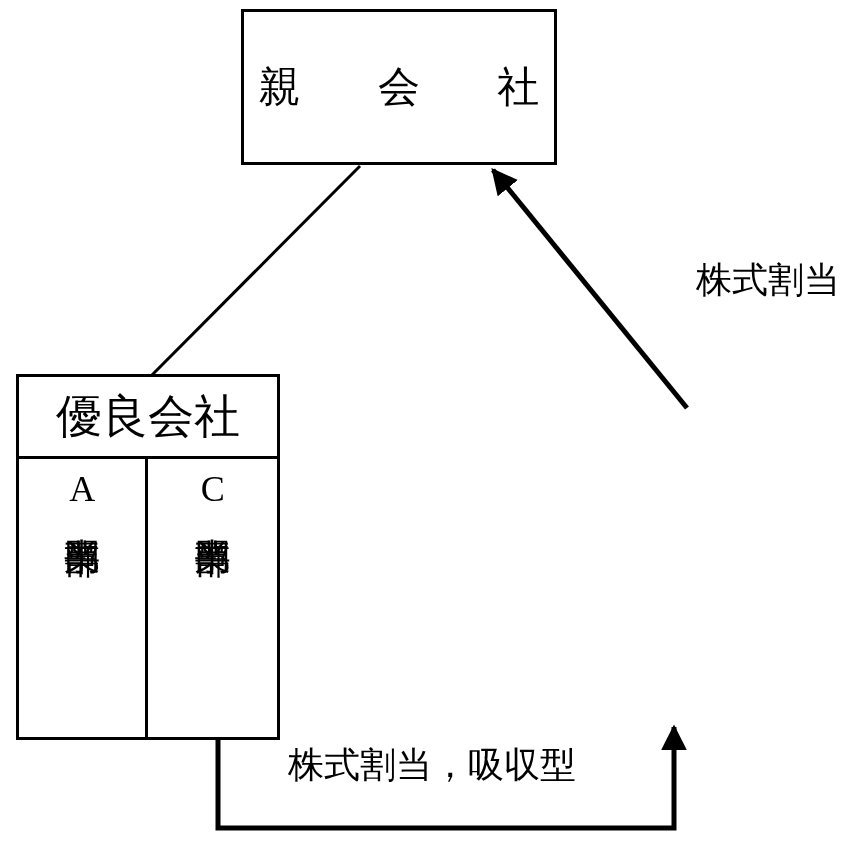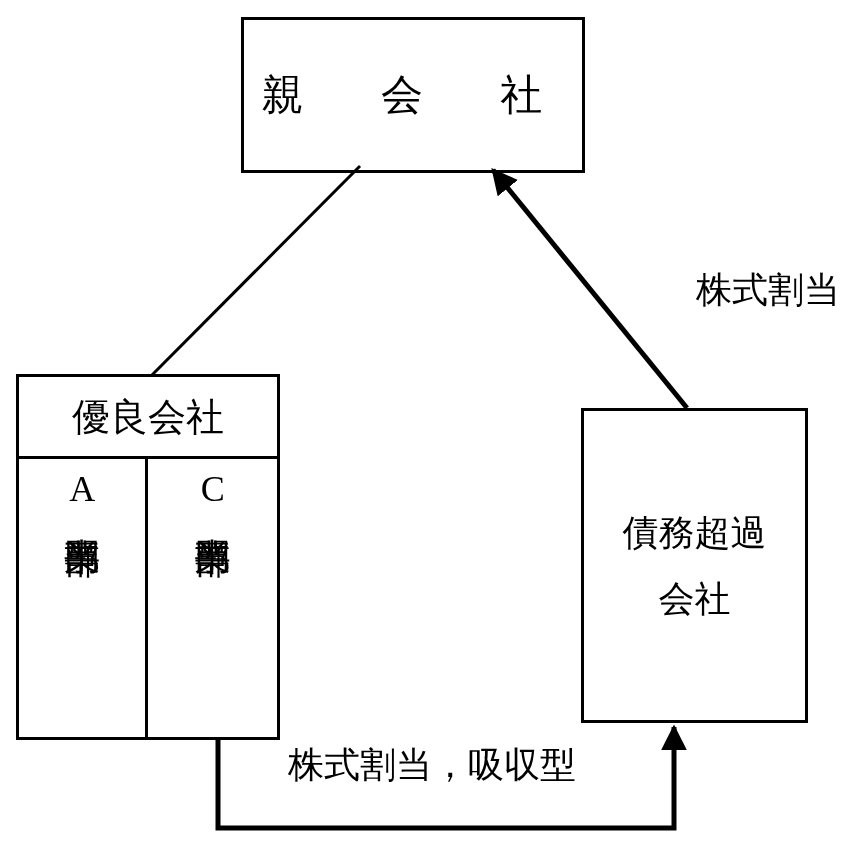--- a/index.html
+++ b/index.html
@@ -33,25 +33,25 @@
     position: absolute;
     box-sizing: border-box;
     border: 3px solid #000000;
     background: transparent;
   }
 
   
   #parent-company-box {
     left: 241px;
     top: 9px;
-    width: 344px;
+    width: 316px;
     height: 156px;
     display: flex;
     align-items: center;
-    margin-top: 8px;
+    justify-content: center;
   }
   .label-parent {
     font-size: 42px;
     line-height: 1;
     letter-spacing: 0.42em;
     text-indent: 0.42em;
     white-space: nowrap;
   }
 
   
@@ -65,21 +65,21 @@
   }
   #excellent-company-header {
     height: 82px;
     border-bottom: 3px solid #000000;
     display: flex;
     align-items: center;
     justify-content: center;
     box-sizing: border-box;
   }
   .label-excellent {
-    font-size: 38px;
+    font-size: 46px;
     line-height: 1;
     white-space: nowrap;
   }
   #division-row {
     flex: 1 1 auto;
     display: flex;
     min-height: 0;
   }
   .division-cell {
     flex: 1 1 50%;
@@ -123,21 +123,21 @@
 
   
   .edge-label {
     position: absolute;
     font-size: 36px;
     line-height: 1;
     white-space: nowrap;
   }
   #share-allocation-label {
     left: 696px;
-    top: 272px;
+    top: 262px;
   }
   #company-split-label {
     left: 288px;
     top: 747px;
   }
 </style>
 </head>
 <body>
 
 <div id="diagram-root">
@@ -167,22 +167,18 @@
     <div id="division-row">
       <div class="division-cell" id="division-cell-a">
         <span class="division-vertical-text">A事業部門</span>
       </div>
       <div class="division-cell" id="division-cell-c">
         <span class="division-vertical-text">C事業部門</span>
       </div>
     </div>
   </div>
 
-  <div class="node-box" id="insolvent-company-box">
-    <span class="label-insolvent-line">債務超過</span>
-    <span class="label-insolvent-line">会社</span>
-  </div>
 
   <span class="edge-label" id="share-allocation-label">株式割当</span>
 
   <span class="edge-label" id="company-split-label">株式割当，吸収型</span>
 
 </div>
 
 </body></html>

